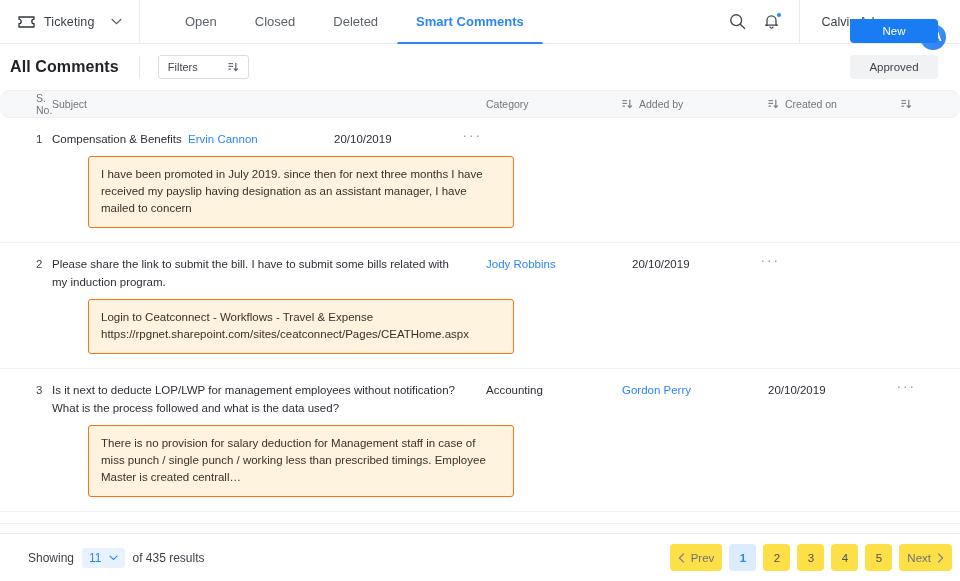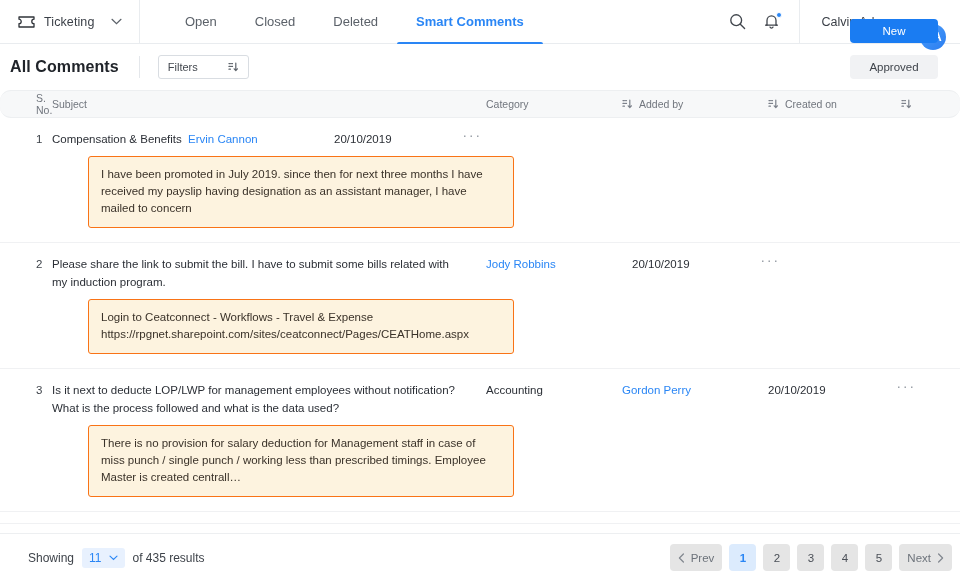--- a/index.html
+++ b/index.html
@@ -138,21 +138,21 @@
   }
   .showing { display: flex; align-items: center; gap: 8px; font-size: 12px; color: #3e434a; }
   .page-size {
     display: flex; align-items: center; gap: 7px;
     background: #e8f1fe; color: #2a86f5;
     border-radius: 3px; padding: 3px 7px; font-size: 12px; cursor: pointer;
   }
   .pager { margin-left: auto; display: flex; align-items: center; gap: 7px; }
   .pg {
     min-width: 27px; height: 27px; padding: 0 8px;
-    border-radius: 4px; background: #e5e5e5; color: #4a4f57;
+    border-radius: 4px; background: #fde047; color: #4a4f57;
     font-size: 11.5px; display: flex; align-items: center; justify-content: center;
     gap: 6px; cursor: pointer;
   }
   .pg.active { background: #dcebfd; color: #2a86f5; font-weight: 600; }
   .pg.nav { color: #6d737b; }
   svg { display: block; }
 </style>
 </head>
 <body>
 

